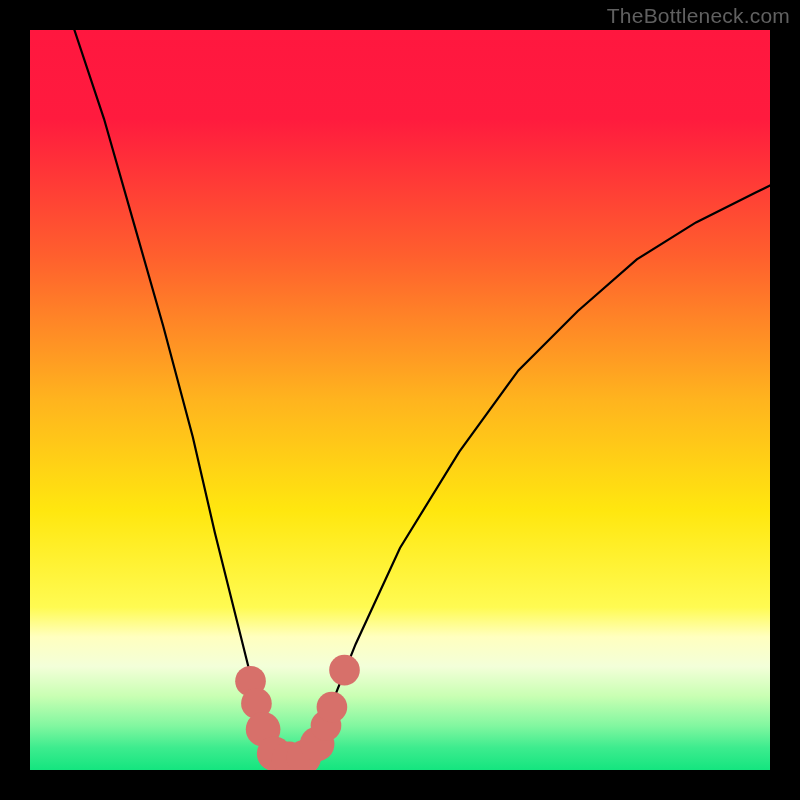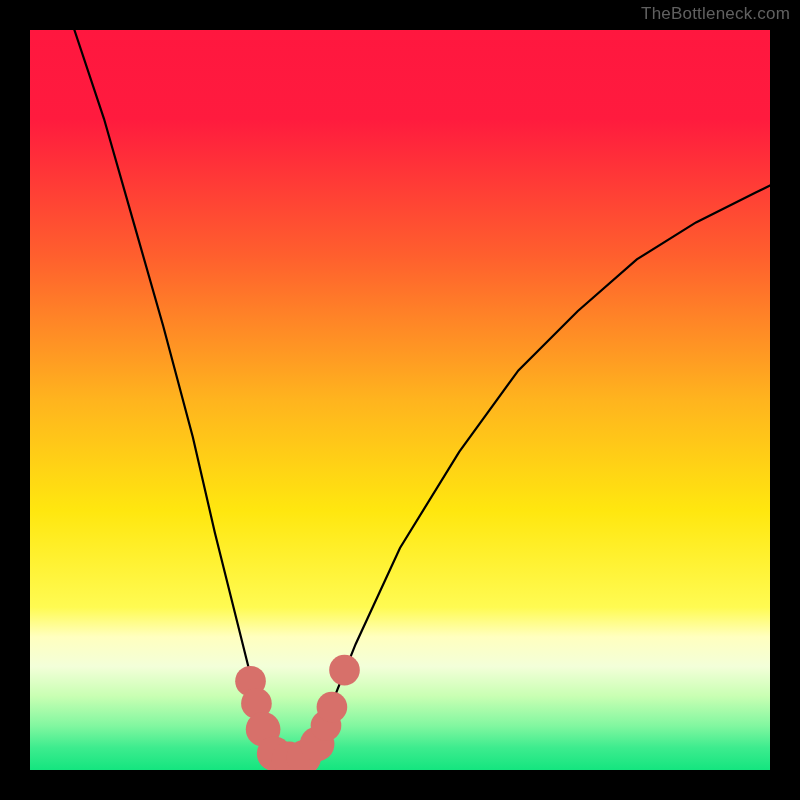--- a/index.html
+++ b/index.html
@@ -24,21 +24,21 @@
     left: 30px;
     top: 30px;
     width: 740px;
     height: 740px;
   }
   .watermark {
     position: absolute;
     top: 4px;
     right: 10px;
     color: #606060;
-    font-size: 17px;
+    font-size: 21px;
     font-weight: 400;
     letter-spacing: 0.2px;
     font-family: Arial, Helvetica, sans-serif;
   }
 </style>
 </head>
 <body>
 
 <div class="frame">
   <div class="watermark">TheBottleneck.com</div>

